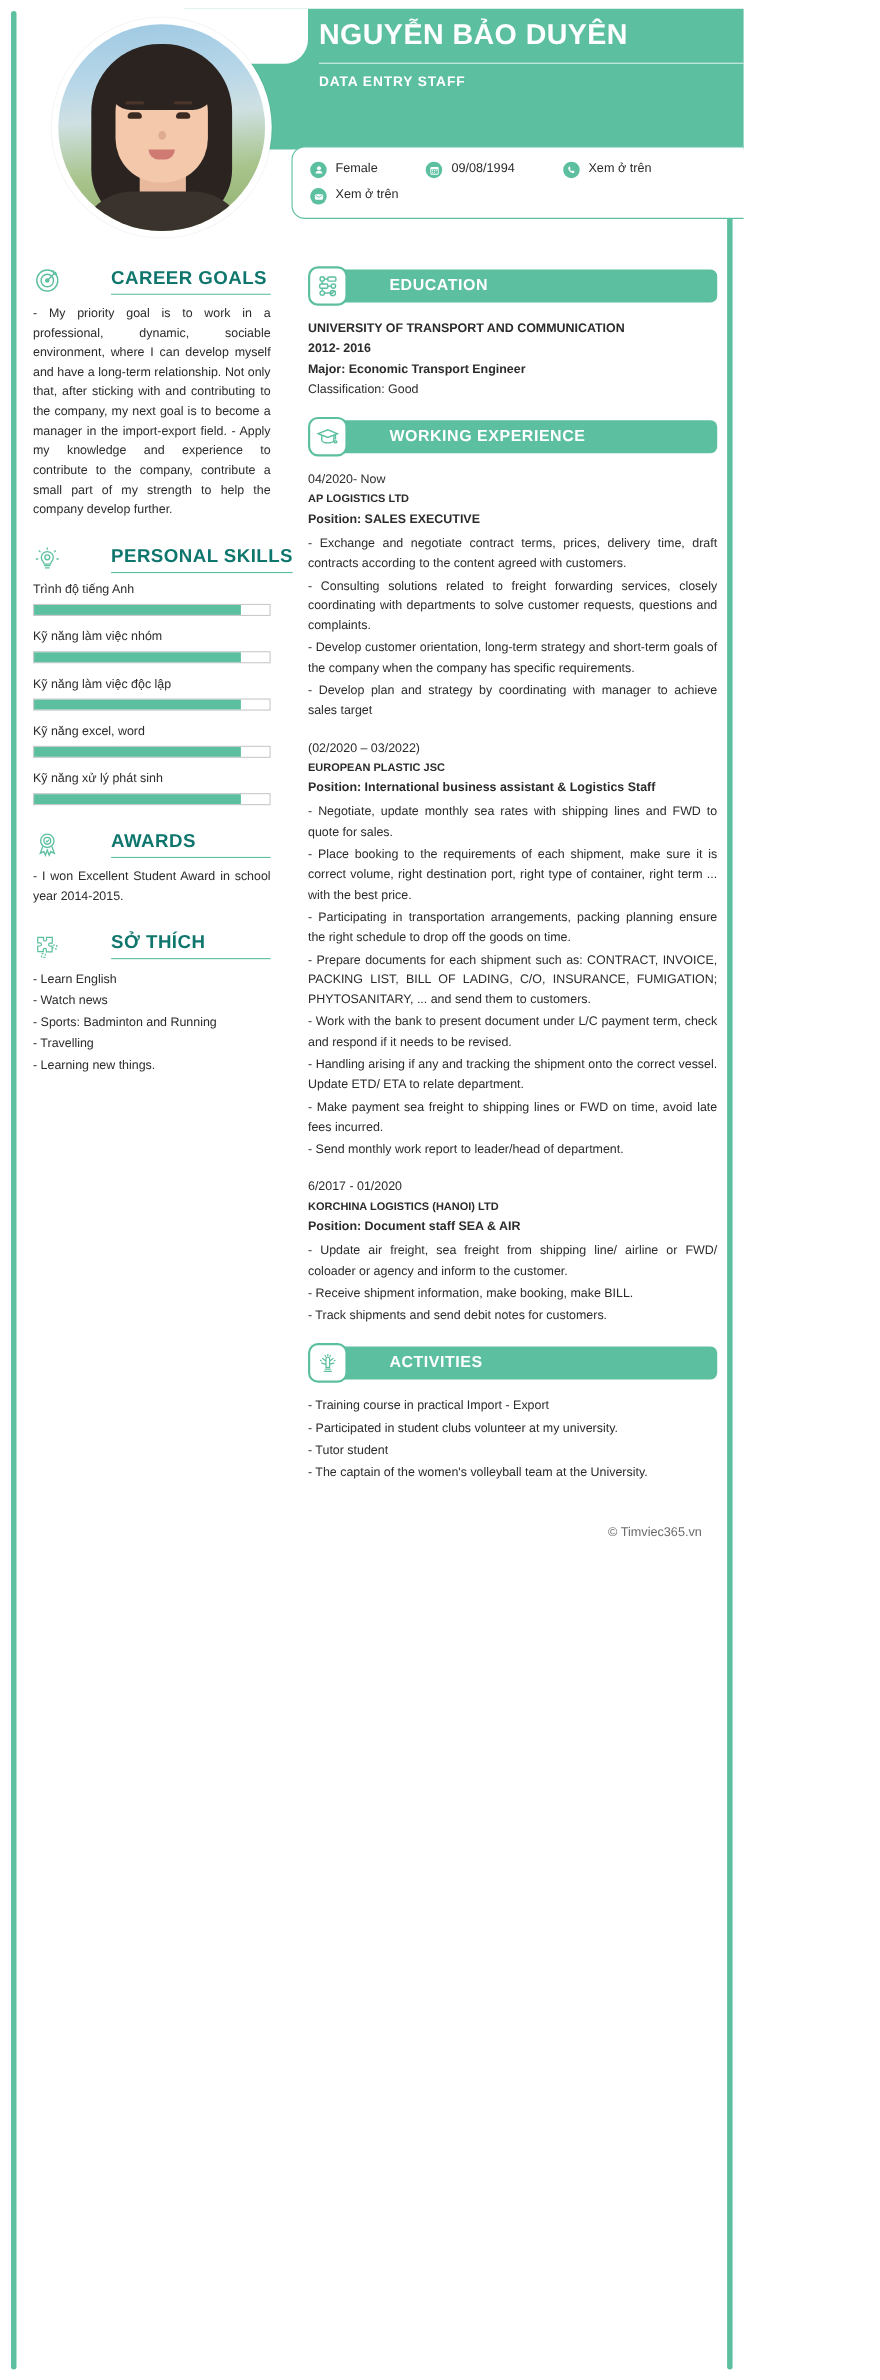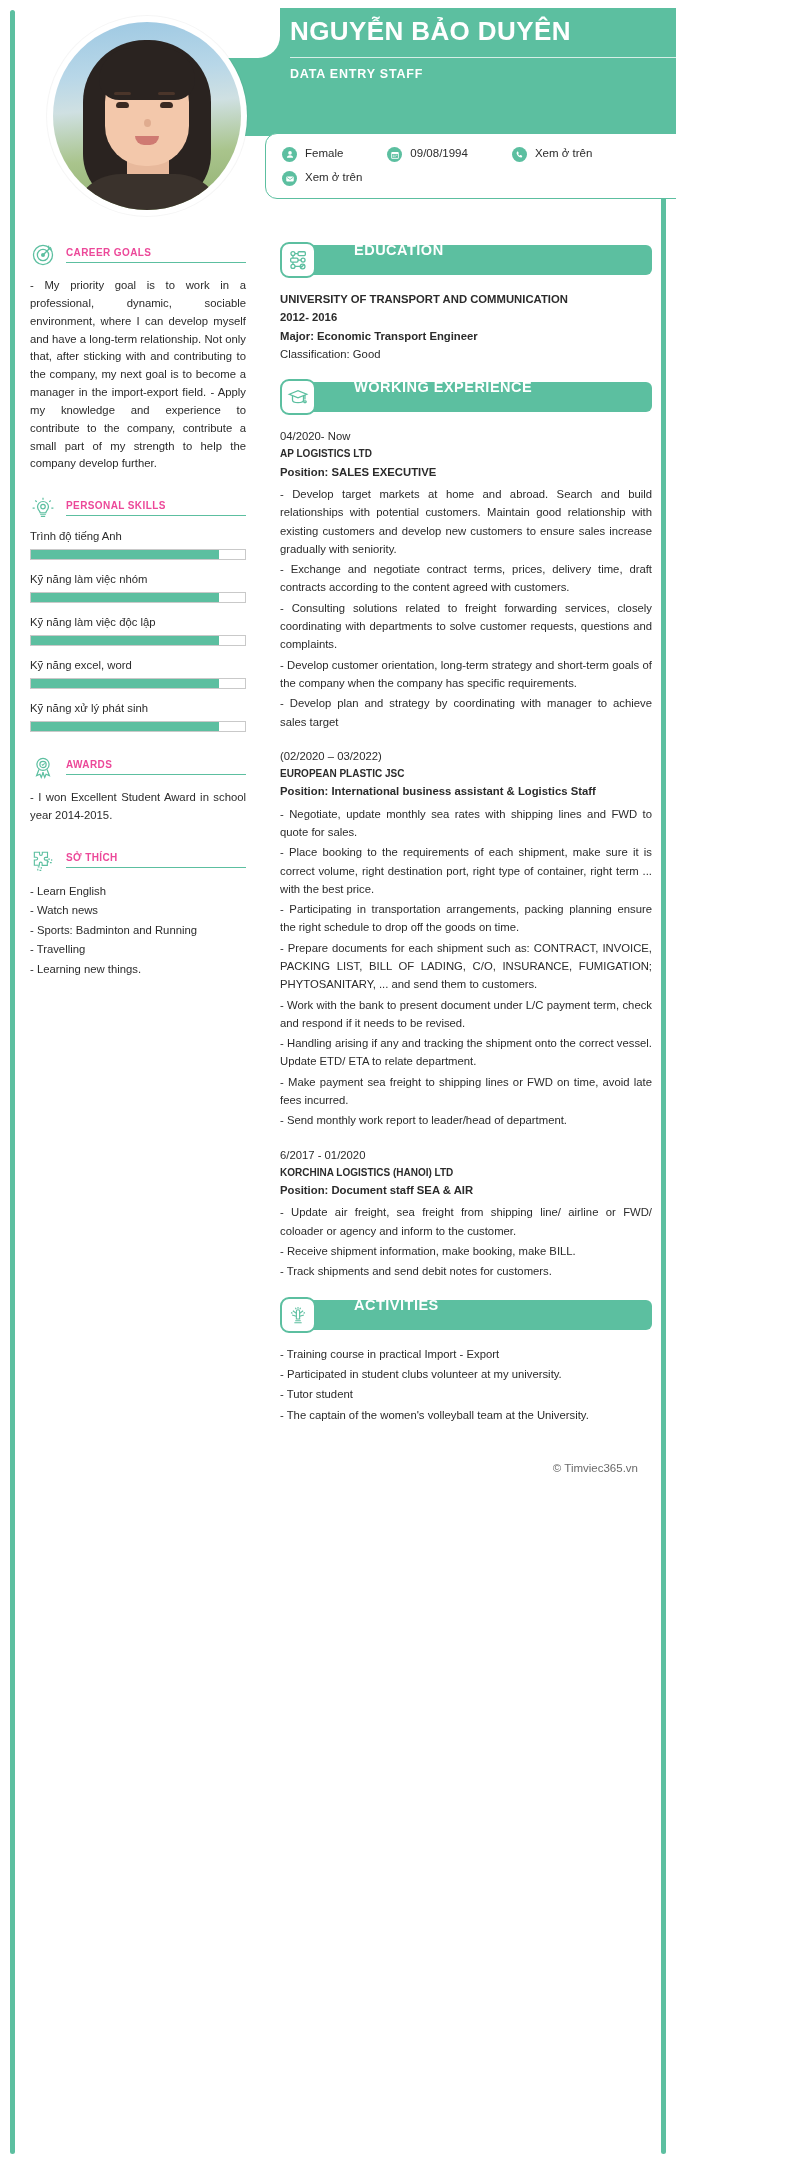--- a/index.html
+++ b/index.html
@@ -210,28 +210,29 @@
     margin-bottom: 9px;
   }
   .lhead .ic {
     width: 26px; height: 26px;
     flex: none;
     margin-right: 10px;
     color: #5cbfa0;
   }
   .lhead .ic svg { display: block; width: 26px; height: 26px; }
   .lhead-txt {
-    color: #ec4899;
-    font-size: 10px;
+    color: #0f766e;
+    font-size: 17px;
     font-weight: bold;
     letter-spacing: 0.4px;
     padding-bottom: 4px;
     border-bottom: 1.6px solid #5cbfa0;
     flex: 1 1 auto;
     white-space: nowrap;
+    margin-left: 35px;
   }
   .body-txt {
     font-size: 11.3px;
     line-height: 1.58;
     text-align: justify;
     color: #2b2b2b;
   }
   .list-txt {
     font-size: 11.3px;
     line-height: 1.72;
@@ -261,20 +262,21 @@
     position: absolute;
     left: 0; top: 0; bottom: 0;
     background: #5cbfa0;
   }
 
   
   .rsec { margin-bottom: 16px; }
   .rhead {
     position: relative;
     display: flex;
+    align-items: center;
     height: 36px;
     margin-bottom: 12px;
   }
   .rhead-bar {
     position: absolute;
     left: 14px; top: 3px;
     right: 0; height: 30px;
     background: #5cbfa0;
     border-radius: 6px;
   }
@@ -551,21 +553,20 @@
             </svg>
           </div>
           <div class="rhead-txt">WORKING EXPERIENCE</div>
         </div>
 
         <div class="job">
           <div class="job-date">04/2020- Now</div>
           <div class="job-co">AP LOGISTICS LTD</div>
           <div class="job-pos">Position: SALES EXECUTIVE</div>
           <div class="job-bullets">
-            <p>- Develop target markets at home and abroad. Search and build relationships with potential customers. Maintain good relationship with existing customers and develop new customers to ensure sales increase gradually with seniority.</p>
             <p>- Exchange and negotiate contract terms, prices, delivery time, draft contracts according to the content agreed with customers.</p>
             <p>- Consulting solutions related to freight forwarding services, closely coordinating with departments to solve customer requests, questions and complaints.</p>
             <p>- Develop customer orientation, long-term strategy and short-term goals of the company when the company has specific requirements.</p>
             <p>- Develop plan and strategy by coordinating with manager to achieve sales target</p>
           </div>
         </div>
 
         <div class="job">
           <div class="job-date">(02/2020 – 03/2022)</div>
           <div class="job-co">EUROPEAN PLASTIC JSC</div>

